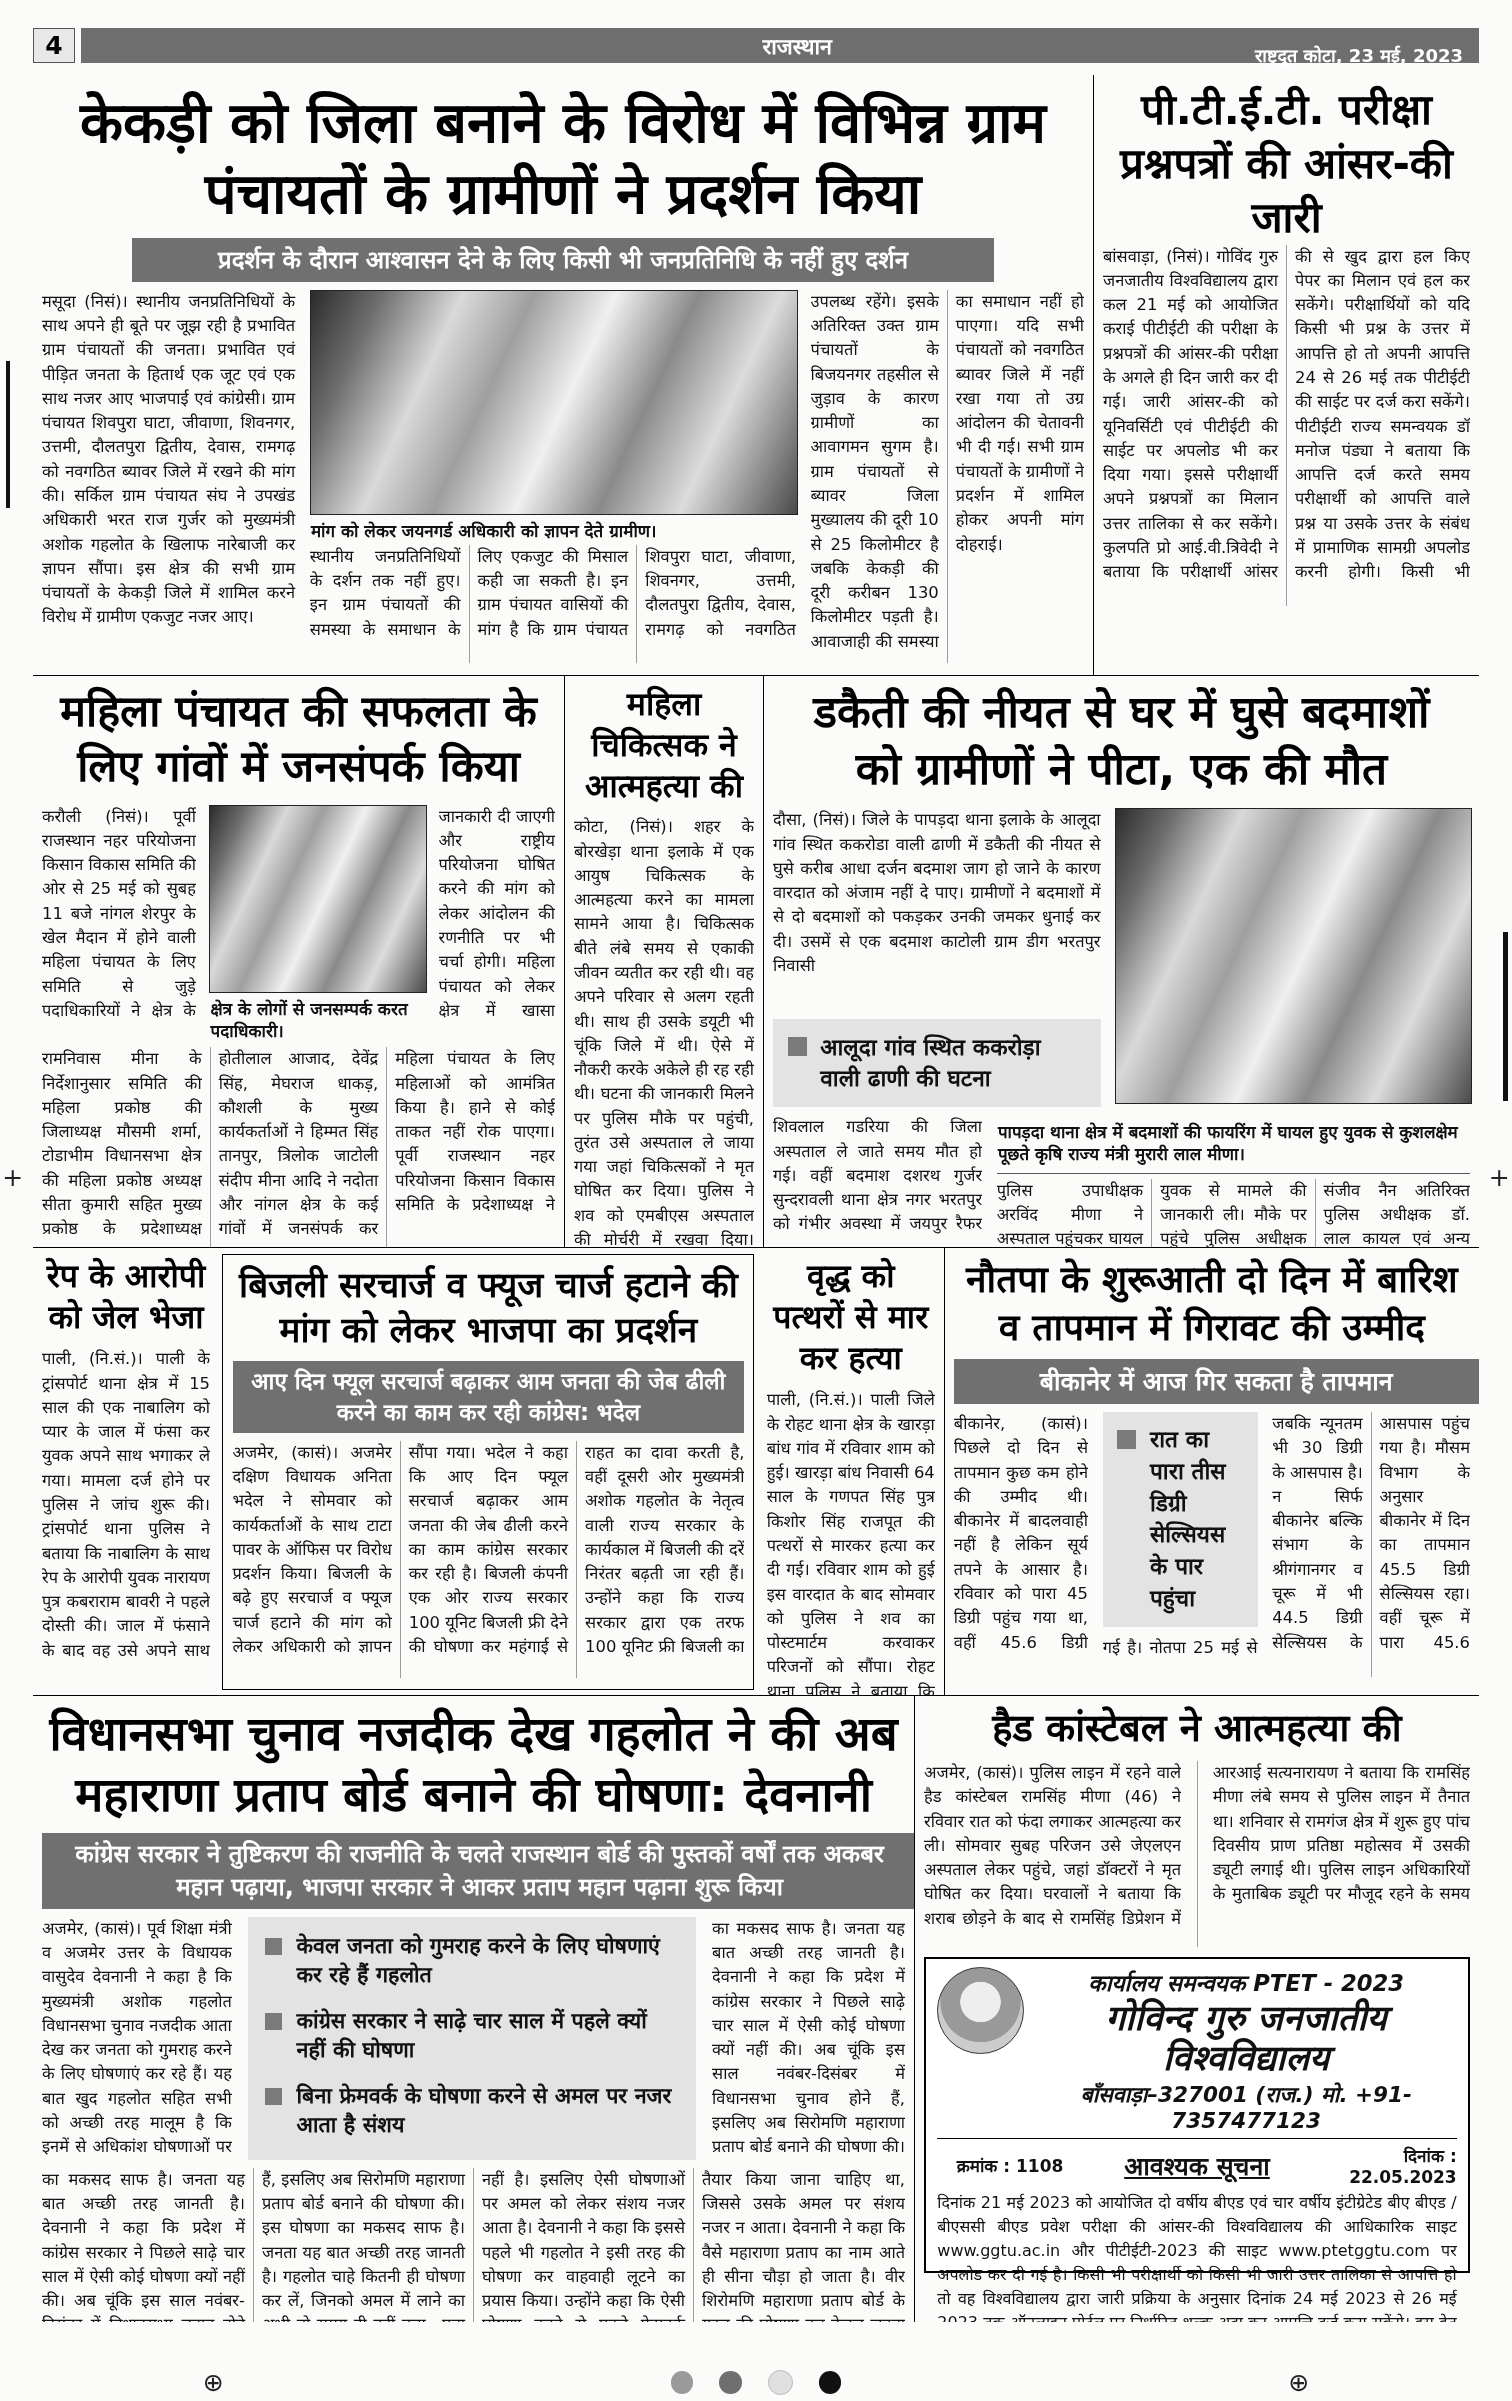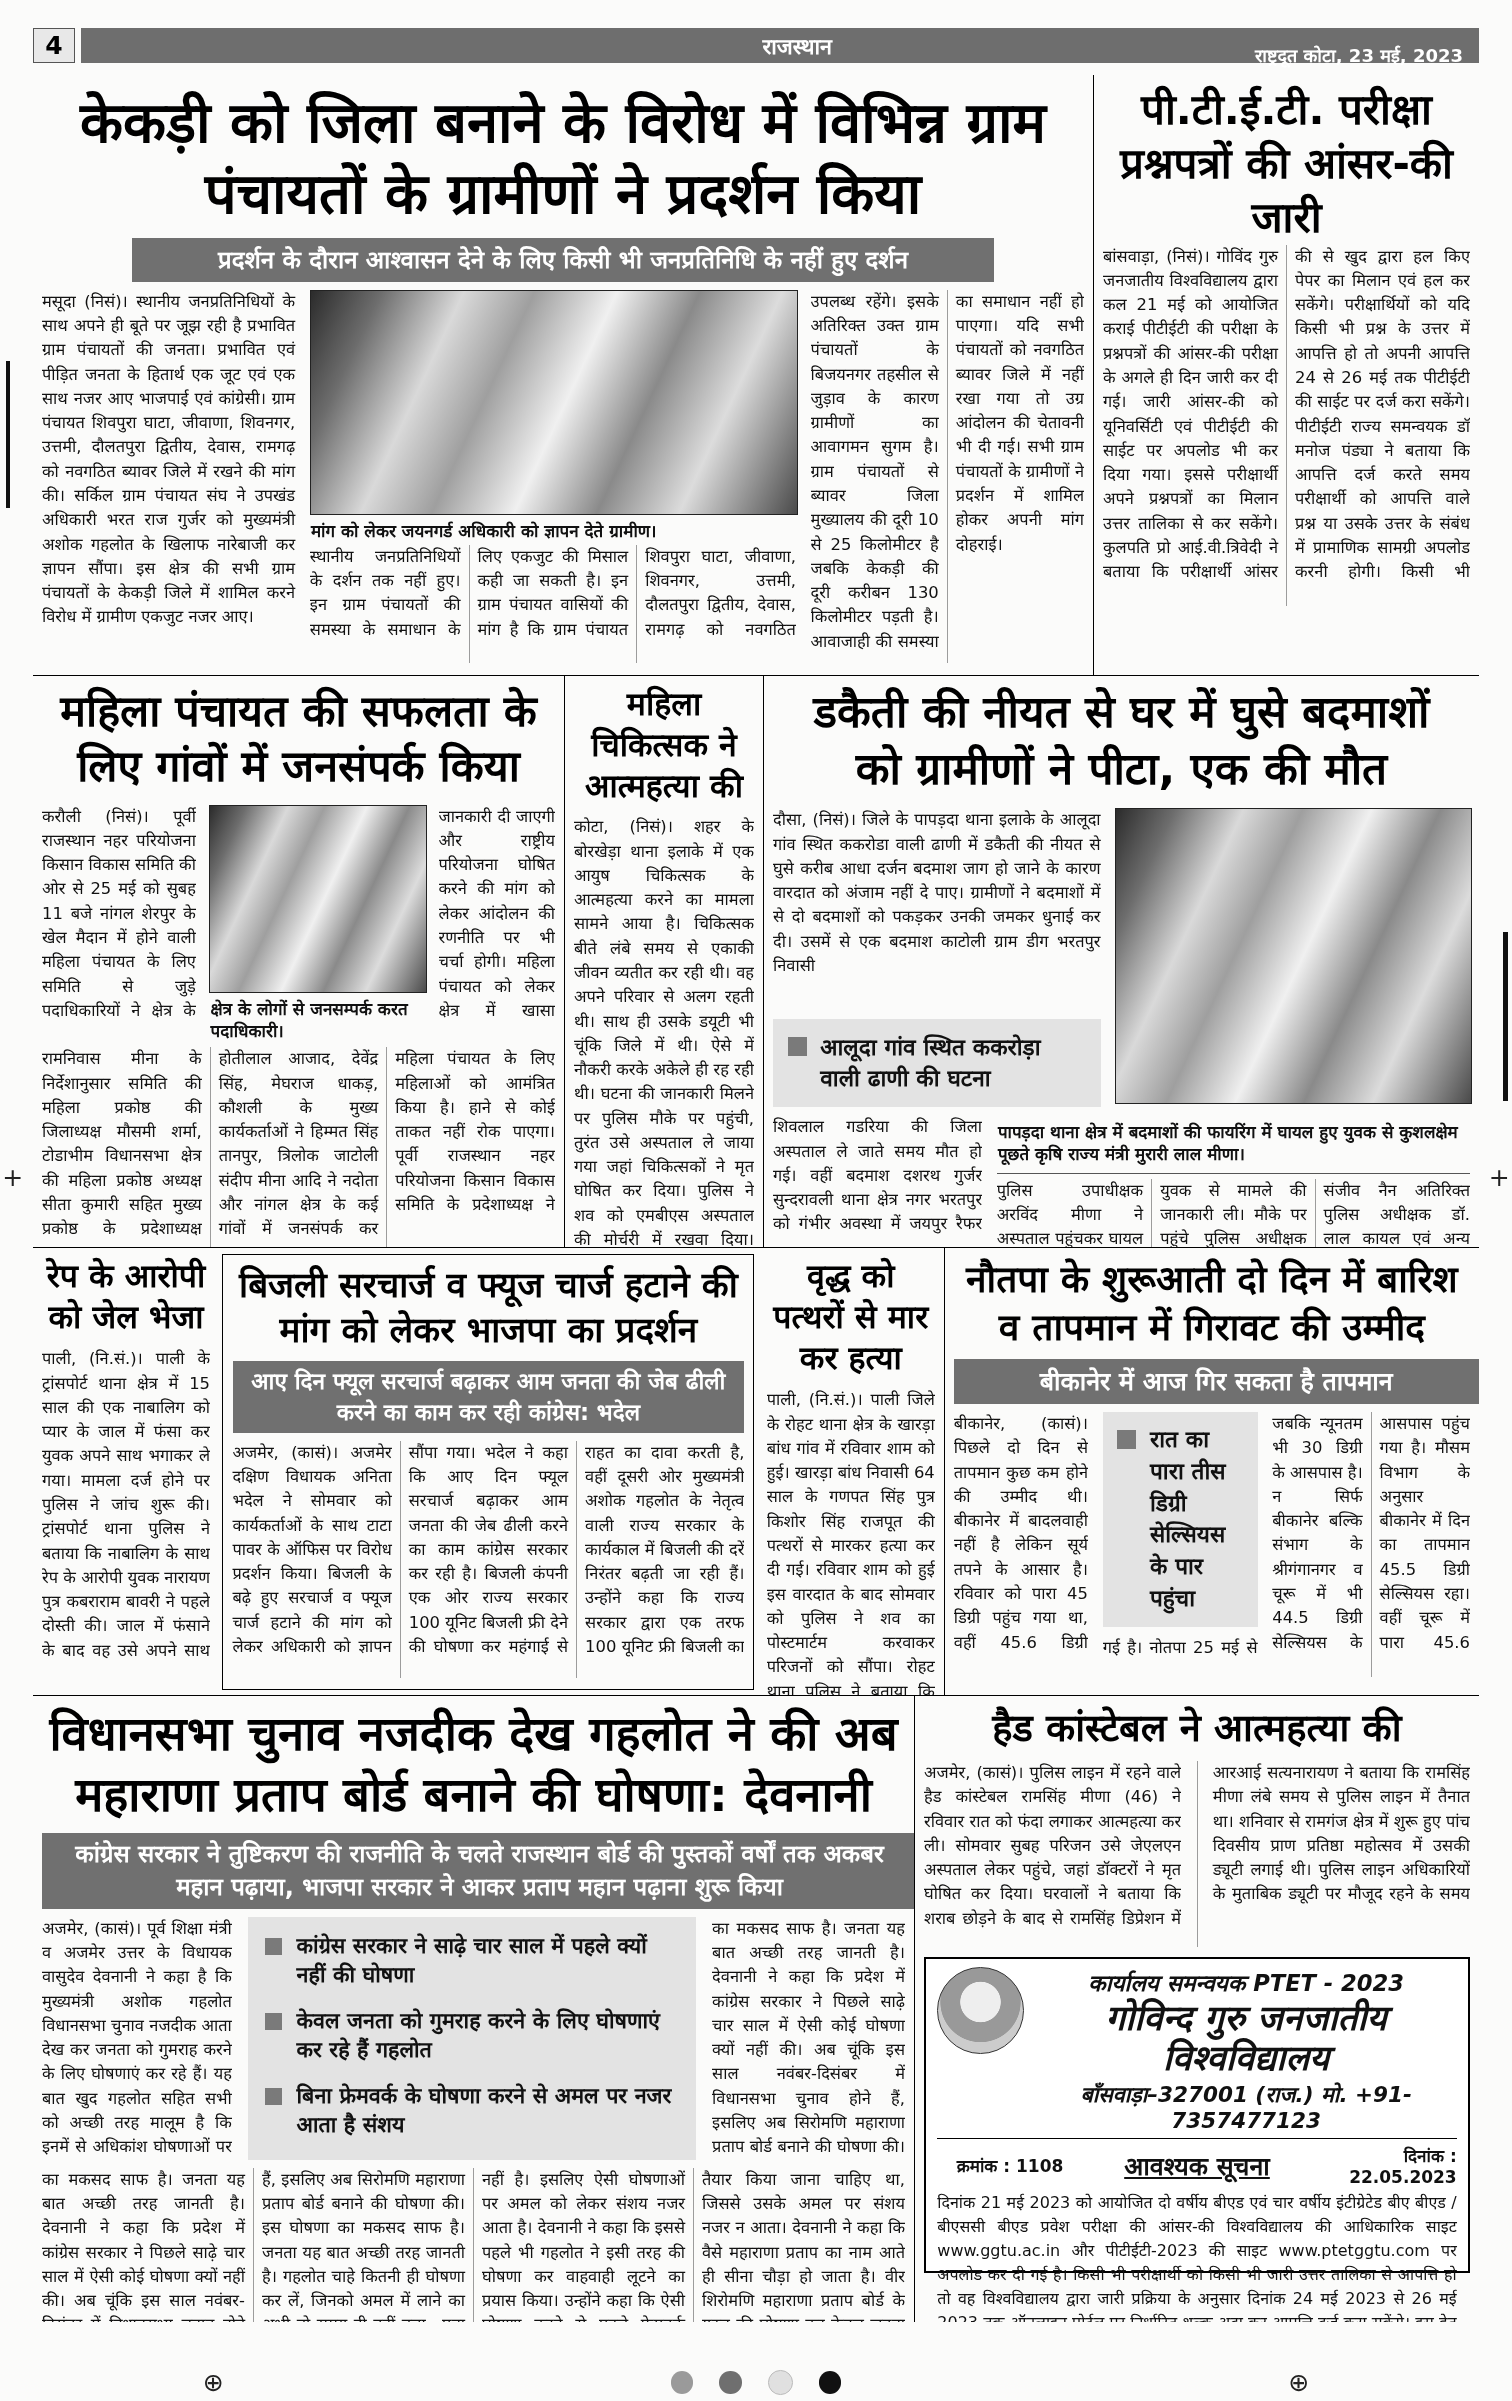--- a/index.html
+++ b/index.html
@@ -174,25 +174,25 @@
 
     <div class="row" style="height:626px;">
       <div class="art" style="width:881px;">
         <div class="hl" style="font-size:47px;">विधानसभा चुनाव नजदीक देख गहलोत ने की अब महाराणा प्रताप बोर्ड बनाने की घोषणा: देवनानी</div>
         <div class="graybar" style="width:98%;font-size:24px;">कांग्रेस सरकार ने तुष्टिकरण की राजनीति के चलते राजस्थान बोर्ड की पुस्तकों वर्षों तक अकबर महान पढ़ाया, भाजपा सरकार ने आकर प्रताप महान पढ़ाना शुरू किया</div>
         <div style="display:flex;gap:16px;height:243px;">
           <div class="body" style="width:22%;columns:1;overflow:hidden;">अजमेर, (कासं)। पूर्व शिक्षा मंत्री व अजमेर उत्तर के विधायक वासुदेव देवनानी ने कहा है कि मुख्यमंत्री अशोक गहलोत विधानसभा चुनाव नजदीक आता देख कर जनता को गुमराह करने के लिए घोषणाएं कर रहे हैं। यह बात खुद गहलोत सहित सभी को अच्छी तरह मालूम है कि इनमें से अधिकांश घोषणाओं पर धरातल पर उतर ही नहीं पाएंगी, क्योंकि किसी भी घोषणा पर अमल का फ्रेमवर्क होता है। गहलोत को केवल घोषणाओं का श्रेय लेना है। देवनानी ने कहा कि गहलोत सरकार ने तुष्टिकरण के चलते वर्षों तक राजस्थान बोर्ड की पुस्तकों में अकबर महान पढ़ाया। भाजपा सरकार आने पर प्रताप को महान पढ़ाया जाने लगा। हमने महाराणा प्रताप के गौरव को सम्मान दिया।</div>
           <div class="bullets" style="width:48%;">
             <div class="b">
               <span class="sq"></span>
+              <span class="t">केवल जनता को गुमराह करने के लिए घोषणाएं कर रहे हैं गहलोत</span>
+            </div>
+            <div class="b">
+              <span class="sq"></span>
               <span class="t">कांग्रेस सरकार ने साढ़े चार साल में पहले क्यों नहीं की घोषणा</span>
-            </div>
-            <div class="b">
-              <span class="sq"></span>
-              <span class="t">केवल जनता को गुमराह करने के लिए घोषणाएं कर रहे हैं गहलोत</span>
             </div>
             <div class="b">
               <span class="sq"></span>
               <span class="t">बिना फ्रेमवर्क के घोषणा करने से अमल पर नजर आता है संशय</span>
             </div>
           </div>
           <div class="body" style="flex:1;columns:1;overflow:hidden;">का मकसद साफ है। जनता यह बात अच्छी तरह जानती है। देवनानी ने कहा कि प्रदेश में कांग्रेस सरकार ने पिछले साढ़े चार साल में ऐसी कोई घोषणा क्यों नहीं की। अब चूंकि इस साल नवंबर-दिसंबर में विधानसभा चुनाव होने हैं, इसलिए अब सिरोमणि महाराणा प्रताप बोर्ड बनाने की घोषणा की। इस घोषणा का मकसद साफ है। जनता यह बात अच्छी तरह जानती है। गहलोत चाहे कितनी ही घोषणा कर लें, जिनको अमल में लाने का अभी तो समय ही नहीं बचा—पता नहीं है। इसलिए ऐसी घोषणाओं पर अमल को लेकर संशय नजर आता है। देवनानी ने कहा कि इससे पहले भी गहलोत ने इसी तरह की घोषणा कर वाहवाही लूटने का प्रयास किया। उन्होंने कहा कि ऐसी घोषणा करने से पहले फ्रेमवर्क तैयार किया जाना चाहिए था, जिससे उसके अमल पर संशय नजर न आता। देवनानी ने कहा कि वैसे महाराणा प्रताप का नाम आते ही सीना चौड़ा हो जाता है। वीर शिरोमणि महाराणा प्रताप बोर्ड के गठन की घोषणा कर केवल जनता को गुमराह करने का प्रयास किया जा रहा है। जब तक उसकी घोषणा करने से पहले ही क्रियान्विति की रूपरेखा तय होनी चाहिए थी।</div>
         </div>
         <div class="body" style="columns:4;height:186px;overflow:hidden;margin-top:8px;">का मकसद साफ है। जनता यह बात अच्छी तरह जानती है। देवनानी ने कहा कि प्रदेश में कांग्रेस सरकार ने पिछले साढ़े चार साल में ऐसी कोई घोषणा क्यों नहीं की। अब चूंकि इस साल नवंबर-दिसंबर में विधानसभा चुनाव होने हैं, इसलिए अब सिरोमणि महाराणा प्रताप बोर्ड बनाने की घोषणा की। इस घोषणा का मकसद साफ है। जनता यह बात अच्छी तरह जानती है। गहलोत चाहे कितनी ही घोषणा कर लें, जिनको अमल में लाने का अभी तो समय ही नहीं बचा—पता नहीं है। इसलिए ऐसी घोषणाओं पर अमल को लेकर संशय नजर आता है। देवनानी ने कहा कि इससे पहले भी गहलोत ने इसी तरह की घोषणा कर वाहवाही लूटने का प्रयास किया। उन्होंने कहा कि ऐसी घोषणा करने से पहले फ्रेमवर्क तैयार किया जाना चाहिए था, जिससे उसके अमल पर संशय नजर न आता। देवनानी ने कहा कि वैसे महाराणा प्रताप का नाम आते ही सीना चौड़ा हो जाता है। वीर शिरोमणि महाराणा प्रताप बोर्ड के गठन की घोषणा कर केवल जनता को गुमराह करने का प्रयास किया जा रहा है। जब तक उसकी घोषणा करने से पहले ही क्रियान्विति की रूपरेखा तय होनी चाहिए थी।</div>
       </div>

